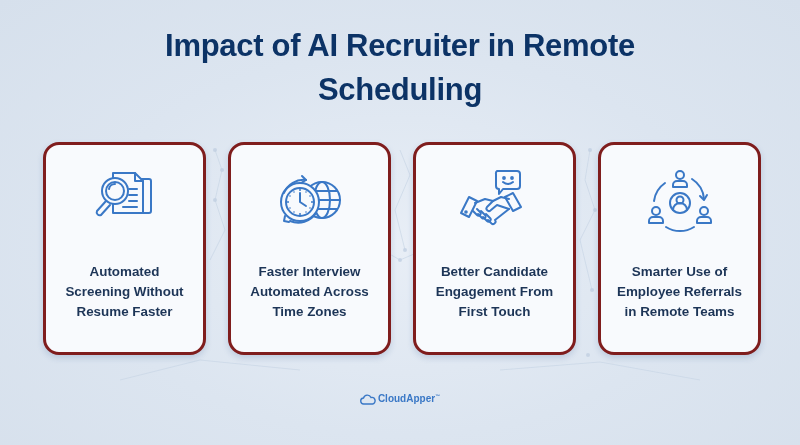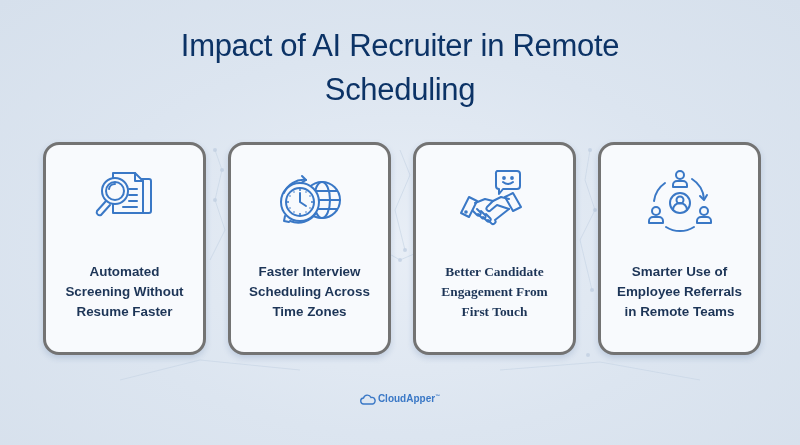--- a/index.html
+++ b/index.html
@@ -4,27 +4,27 @@
 <style>
   html, body { margin:0; padding:0; }
   body {
     width:800px; height:445px; overflow:hidden; position:relative;
     background: radial-gradient(ellipse at 50% 55%, #e8eef6 0%, #dce5f0 55%, #d6e0ec 100%);
     font-family: "Liberation Sans", sans-serif;
   }
   .network { position:absolute; left:0; top:0; width:800px; height:445px; }
   .title {
     position:absolute; left:0; right:0; top:24px;
-    text-align:center; color:#0c3366; font-weight:normal;
+    text-align:center; color:#0c3366; font-weight:bold;
     font-size:31px; line-height:44px; letter-spacing:-0.3px;
   }
   .title span { display:block; }
   .card {
     position:absolute; top:142px; width:157px; height:207px;
-    background:#f8fafd; border:3px solid #737373; border-radius:16px;
+    background:#f8fafd; border:3px solid #7f1d1d; border-radius:16px;
     box-shadow: 0 3px 6px rgba(40,80,140,0.18);
   }
   .card .icon { position:absolute; left:50%; top:22px; width:80px; height:70px; transform:translateX(-50%); }
   .card .label {
     position:absolute; left:6px; right:6px; top:117px;
     text-align:center; color:#1d3557; font-size:13.4px; line-height:20px; font-weight:bold;
   }
   .card .label span { display:block; }
   .brand {
     position:absolute; top:393px; left:0; right:0; text-align:center;
@@ -107,26 +107,26 @@
         <circle cx="20" cy="29" r="0.8"></circle>
         <circle cx="24" cy="25" r="0.8"></circle>
     </g>
     <path d="M14 26 A21 21 0 0 1 36 13"></path>
     <path d="M32 9 L36 13 L31 16"></path>
     <path d="M46 46 A21 21 0 0 1 20 54"></path>
     <path d="M15 49 L14 54 L19 55"></path>
   </svg>
   <div class="label">
     <span>Faster Interview</span>
-    <span>Scheduling Across</span>
+    <span>Automated Across</span>
     <span>Time Zones</span>
   </div>
 </div>
 
-<div class="card" style="left:413px;font-family:Liberation Serif, serif;">
+<div class="card" style="left:413px;">
   <svg class="icon" viewBox="0 0 80 70" fill="none" stroke="#3a78c6" stroke-width="2" stroke-linecap="round" stroke-linejoin="round">
     <path d="M42 4 H62 A3 3 0 0 1 65 7 V19 A3 3 0 0 1 62 22 H48 L44 27 V22 A3 3 0 0 1 41 19 V7 A3 3 0 0 1 42 4 Z"></path>
     <circle cx="49" cy="11" r="0.9" fill="#3a78c6"></circle>
       <circle cx="57" cy="11" r="0.9" fill="#3a78c6"></circle>
     <path d="M48 15 Q53 19 58 15"></path>
     <path d="M6 46 L14 30 L22 34 L14 50 Z"></path>
     <circle cx="11" cy="45" r="0.8" fill="#3a78c6"></circle>
     <path d="M66 40 L58 26 L50 30 L58 44 Z"></path>
     <path d="M20 36 L30 32 L38 34 L46 30 L54 32"></path>
     <path d="M38 34 L32 40 A2.5 2.5 0 0 0 36 43 L42 38 L54 42"></path>

